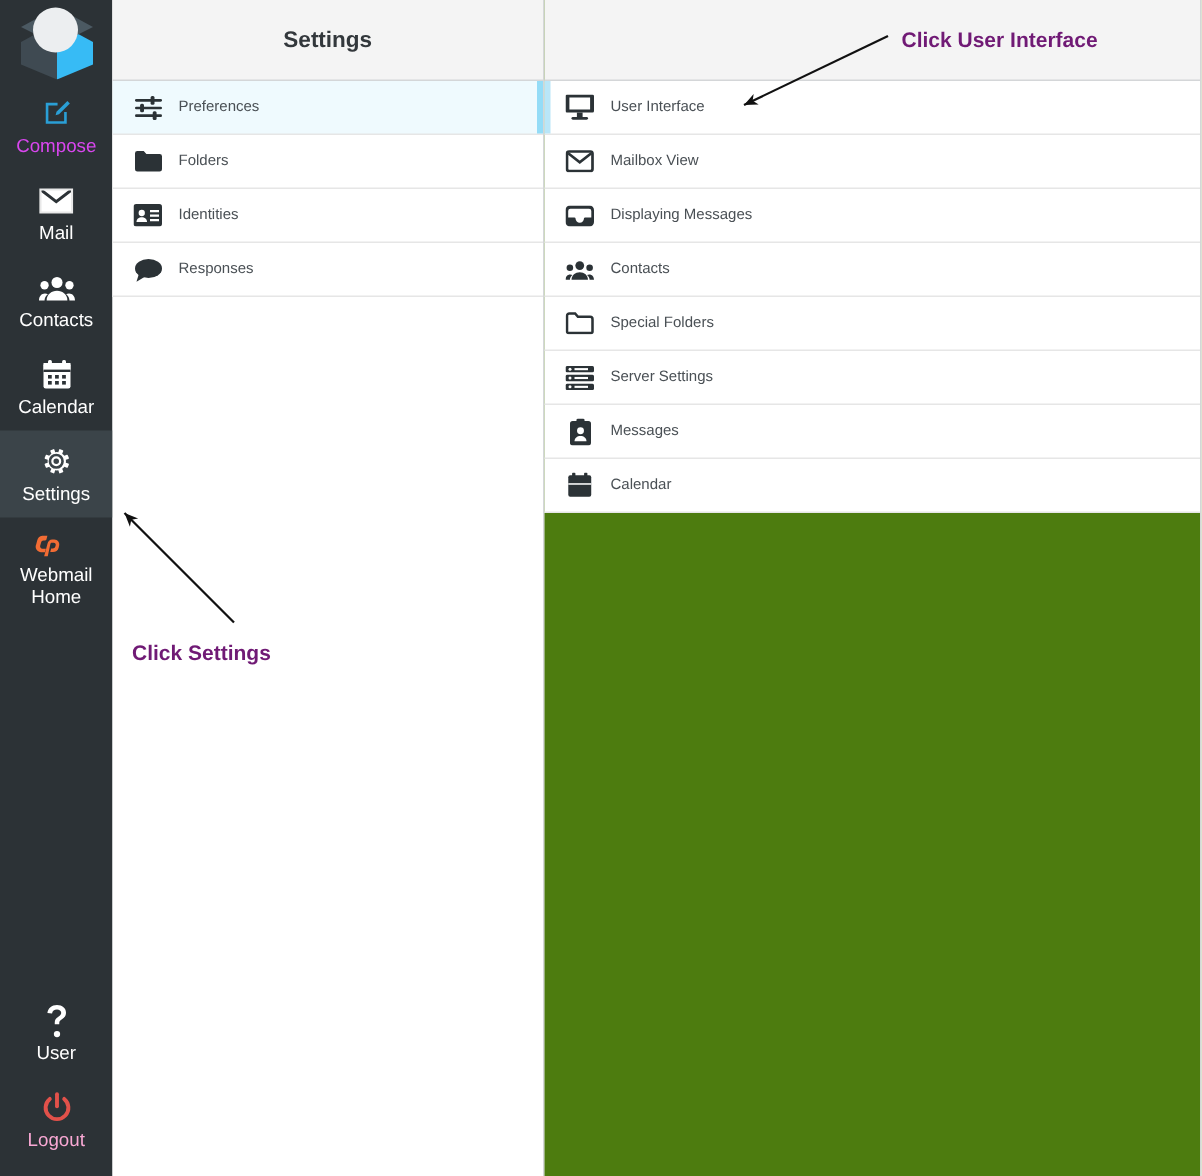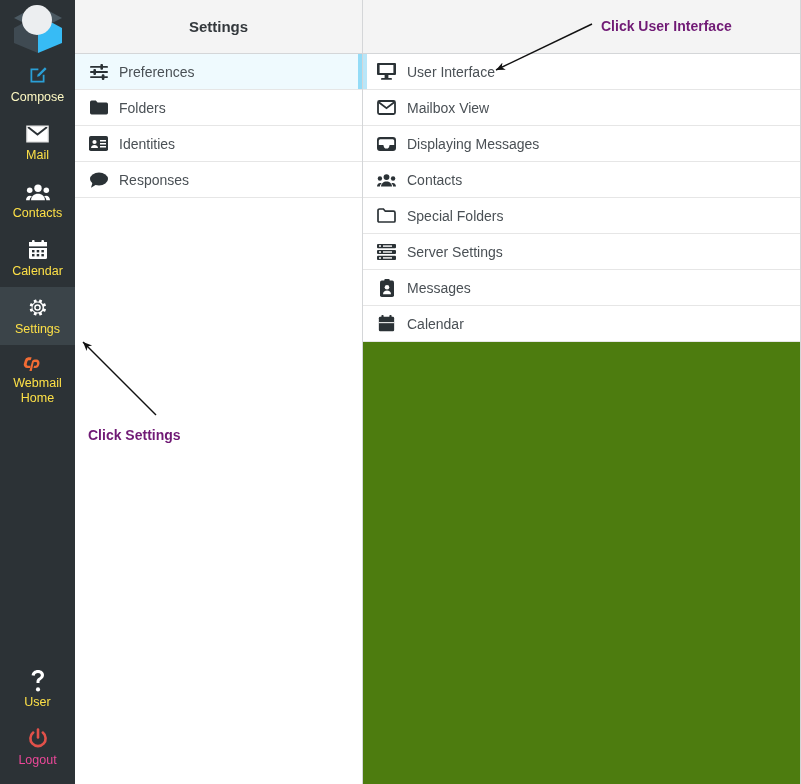--- a/index.html
+++ b/index.html
@@ -33,32 +33,32 @@
   .logo-cube { width: 56px; height: 50px; display:block; }
 
   .tasks { display: flex; flex-direction: column; }
   .tasks-bottom { margin-top: auto; display: flex; flex-direction: column; padding-bottom: 8px; }
 
   .task {
     height: 58px;
     display: flex; flex-direction: column;
     align-items: center; justify-content: center;
     gap: 3px;
-    color: #fde047;
+    color: #ffffff;
     text-decoration: none;
     font-size: 12.5px;
     line-height: 14px;
     text-align: center;
   }
   .task.two-line { height: 66px; }
   .task .ticon { display: flex; align-items: center; justify-content: center; height: 22px; }
   .task .tlabel { white-space: pre-line; }
-  .task.compose { color: #fef9c3; }
+  .task.compose { color: #d946ef; }
   .task.active { background: #3b4449; }
-  .task.logout { color: #ec4899; }
+  .task.logout { color: #f9a8d4; }
   .task.webmail .tlabel { line-height: 15px; }
 
   svg.i { display: block; }
 
   
   .col-settings {
     width: 288px;
     flex: 0 0 288px;
     height: 784px;
     border-right: 1px solid #d4d6d8;
@@ -87,21 +87,21 @@
 
   .listing { display: flex; flex-direction: column; }
 
   .row {
     height: 36px;
     display: flex; align-items: center;
     gap: 11px;
     padding: 0 14px;
     border-bottom: 1px solid #e6e6e6;
     color: #4a5055;
-    font-size: 14px;
+    font-size: 10px;
     background: #fff;
     position: relative;
     cursor: pointer;
   }
   .row .ricon {
     width: 19px; height: 19px;
     display: flex; align-items: center; justify-content: center;
     color: #2b3236;
     flex: 0 0 19px;
   }

